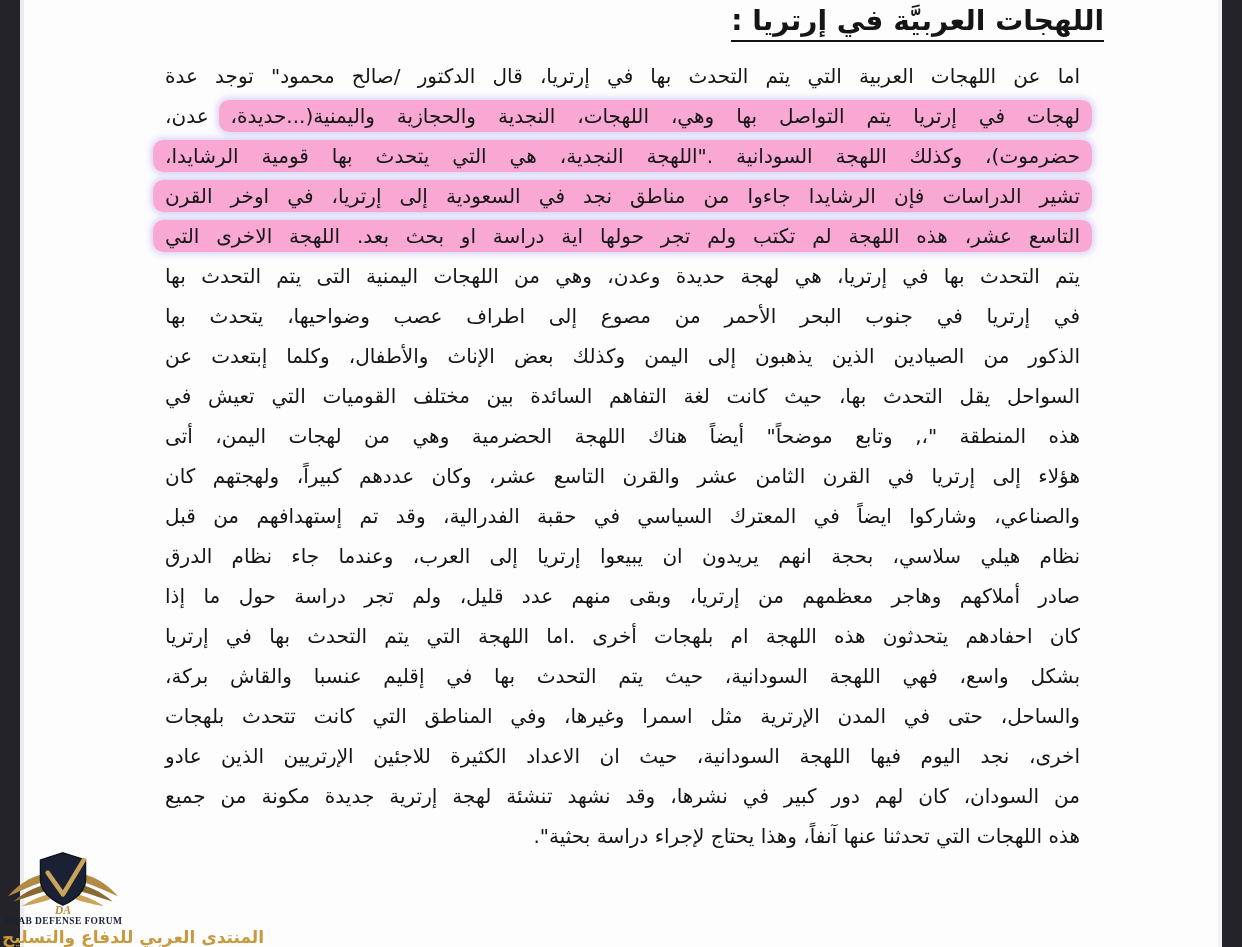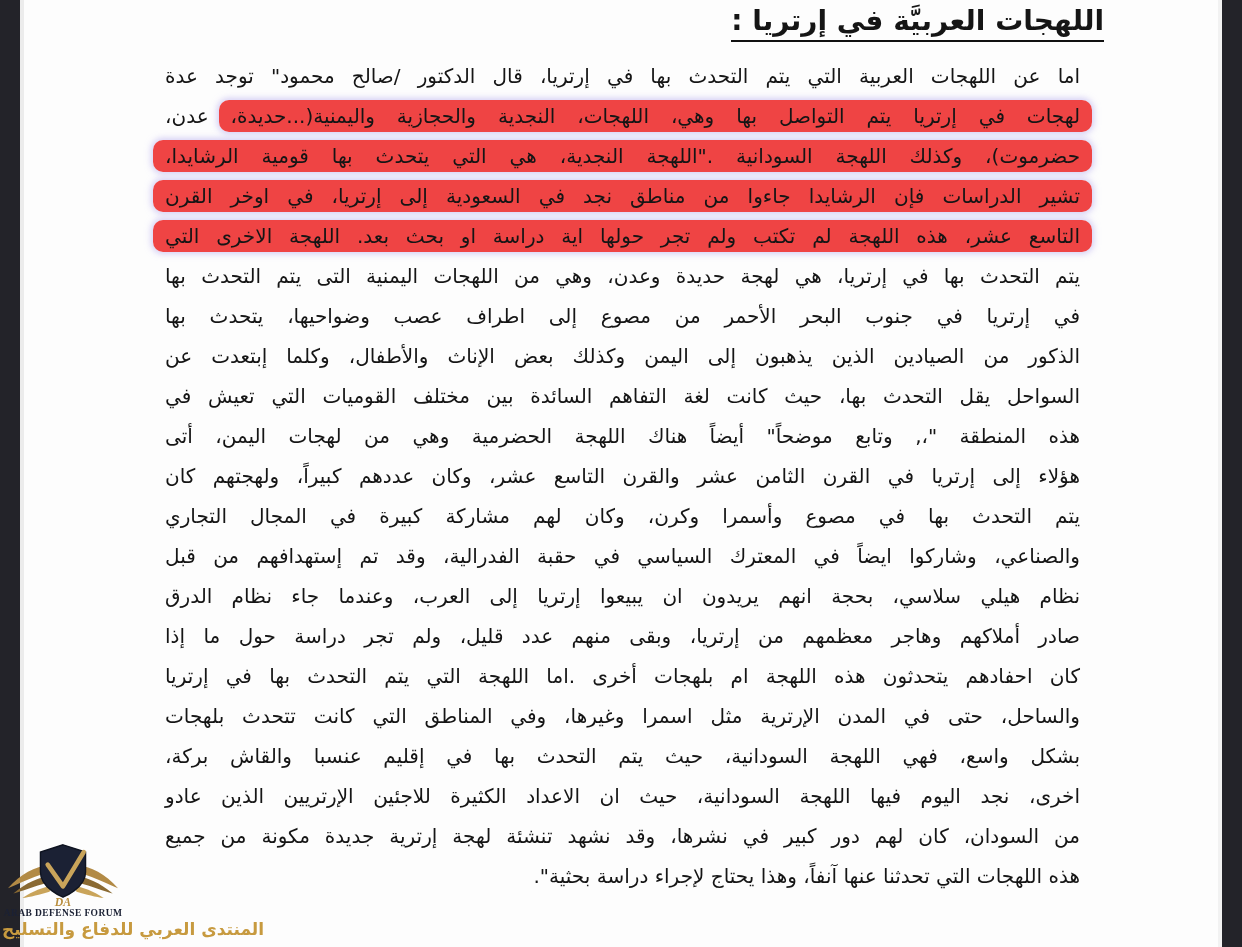--- a/index.html
+++ b/index.html
@@ -33,30 +33,30 @@
   }
   .text-block {
     width:915px;
     margin:14px 134px 0 auto;
     font-size:20px;
     line-height:40px;
   }
   .line { text-align:justify; }
   .line.j { text-align-last:justify; }
   .hl {
-    background:#ef4444;
+    background:#f9a8d4;
     padding:4px 12px;
     margin:0 -12px;
     border-radius:10px;
     box-shadow:0 0 6px 2px rgba(181,170,238,0.55);
   }
 
   
   .logo {
-    position:absolute; left:2px; bottom:8px; width:122px;
+    position:absolute; left:2px; bottom:0; width:122px;
     text-align:center; z-index:3; direction:ltr;
   }
   .logo svg { display:block; margin:0 auto; }
   .logo-en {
     font-family:"Liberation Serif", serif;
     font-weight:bold; font-size:9.5px; letter-spacing:0.4px;
     color:#1b2134; white-space:nowrap;
   }
   .logo-ar {
     font-size:17px; color:#c79a3f; font-weight:bold;
@@ -78,27 +78,26 @@
       <div class="line j"><span class="hl">لهجات في إرتريا يتم التواصل بها وهي، اللهجات، النجدية والحجازية واليمنية(...حديدة،</span> <span>عدن،</span></div>
       <div class="line j"><span class="hl">حضرموت)، وكذلك اللهجة السودانية ."اللهجة النجدية، هي التي يتحدث بها قومية الرشايدا،</span></div>
       <div class="line j"><span class="hl">تشير الدراسات فإن الرشايدا جاءوا من مناطق نجد في السعودية إلى إرتريا، في اوخر القرن</span></div>
       <div class="line j"><span class="hl">التاسع عشر، هذه اللهجة لم تكتب ولم تجر حولها اية دراسة او بحث بعد. اللهجة الاخرى التي</span></div>
       <div class="line j"><span>يتم التحدث بها في إرتريا، هي لهجة حديدة وعدن، وهي من اللهجات اليمنية التى يتم التحدث بها</span></div>
       <div class="line j"><span>في إرتريا في جنوب البحر الأحمر من مصوع إلى اطراف عصب وضواحيها، يتحدث بها</span></div>
       <div class="line j"><span>الذكور من الصيادين الذين يذهبون إلى اليمن وكذلك بعض الإناث والأطفال، وكلما إبتعدت عن</span></div>
       <div class="line j"><span>السواحل يقل التحدث بها، حيث كانت لغة التفاهم السائدة بين مختلف القوميات التي تعيش في</span></div>
       <div class="line j"><span>هذه المنطقة "،, وتابع موضحاً" أيضاً هناك اللهجة الحضرمية وهي من لهجات اليمن، أتى</span></div>
       <div class="line j"><span>هؤلاء إلى إرتريا في القرن الثامن عشر والقرن التاسع عشر، وكان عددهم كبيراً، ولهجتهم كان</span></div>
-      <div class="line j"><span>يتم التحدث بها في مصوع وأسمرا وكرن، وكان لهم مشاركة كبيرة في المجال التجاري</span></div>
       <div class="line j"><span>والصناعي، وشاركوا ايضاً في المعترك السياسي في حقبة الفدرالية، وقد تم إستهدافهم من قبل</span></div>
       <div class="line j"><span>نظام هيلي سلاسي، بحجة انهم يريدون ان يبيعوا إرتريا إلى العرب، وعندما جاء نظام الدرق</span></div>
       <div class="line j"><span>صادر أملاكهم وهاجر معظمهم من إرتريا، وبقى منهم عدد قليل، ولم تجر دراسة حول ما إذا</span></div>
       <div class="line j"><span>كان احفادهم يتحدثون هذه اللهجة ام بلهجات أخرى .اما اللهجة التي يتم التحدث بها في إرتريا</span></div>
+      <div class="line j"><span>بشكل واسع، فهي اللهجة السودانية، حيث يتم التحدث بها في إقليم عنسبا والقاش بركة،</span></div>
       <div class="line j"><span>والساحل، حتى في المدن الإرترية مثل اسمرا وغيرها، وفي المناطق التي كانت تتحدث بلهجات</span></div>
-      <div class="line j"><span>بشكل واسع، فهي اللهجة السودانية، حيث يتم التحدث بها في إقليم عنسبا والقاش بركة،</span></div>
       <div class="line j"><span>اخرى، نجد اليوم فيها اللهجة السودانية، حيث ان الاعداد الكثيرة للاجئين الإرتريين الذين عادو</span></div>
       <div class="line j"><span>من السودان، كان لهم دور كبير في نشرها، وقد نشهد تنشئة لهجة إرترية جديدة مكونة من جميع</span></div>
       <div class="line"><span>هذه اللهجات التي تحدثنا عنها آنفاً، وهذا يحتاج لإجراء دراسة بحثية".</span></div>
     </div>
 </div>
 
 <div class="logo">
   <svg viewBox="0 0 130 72" width="118" height="65" xmlns="http://www.w3.org/2000/svg">
 
     <g fill="#b28a45">

